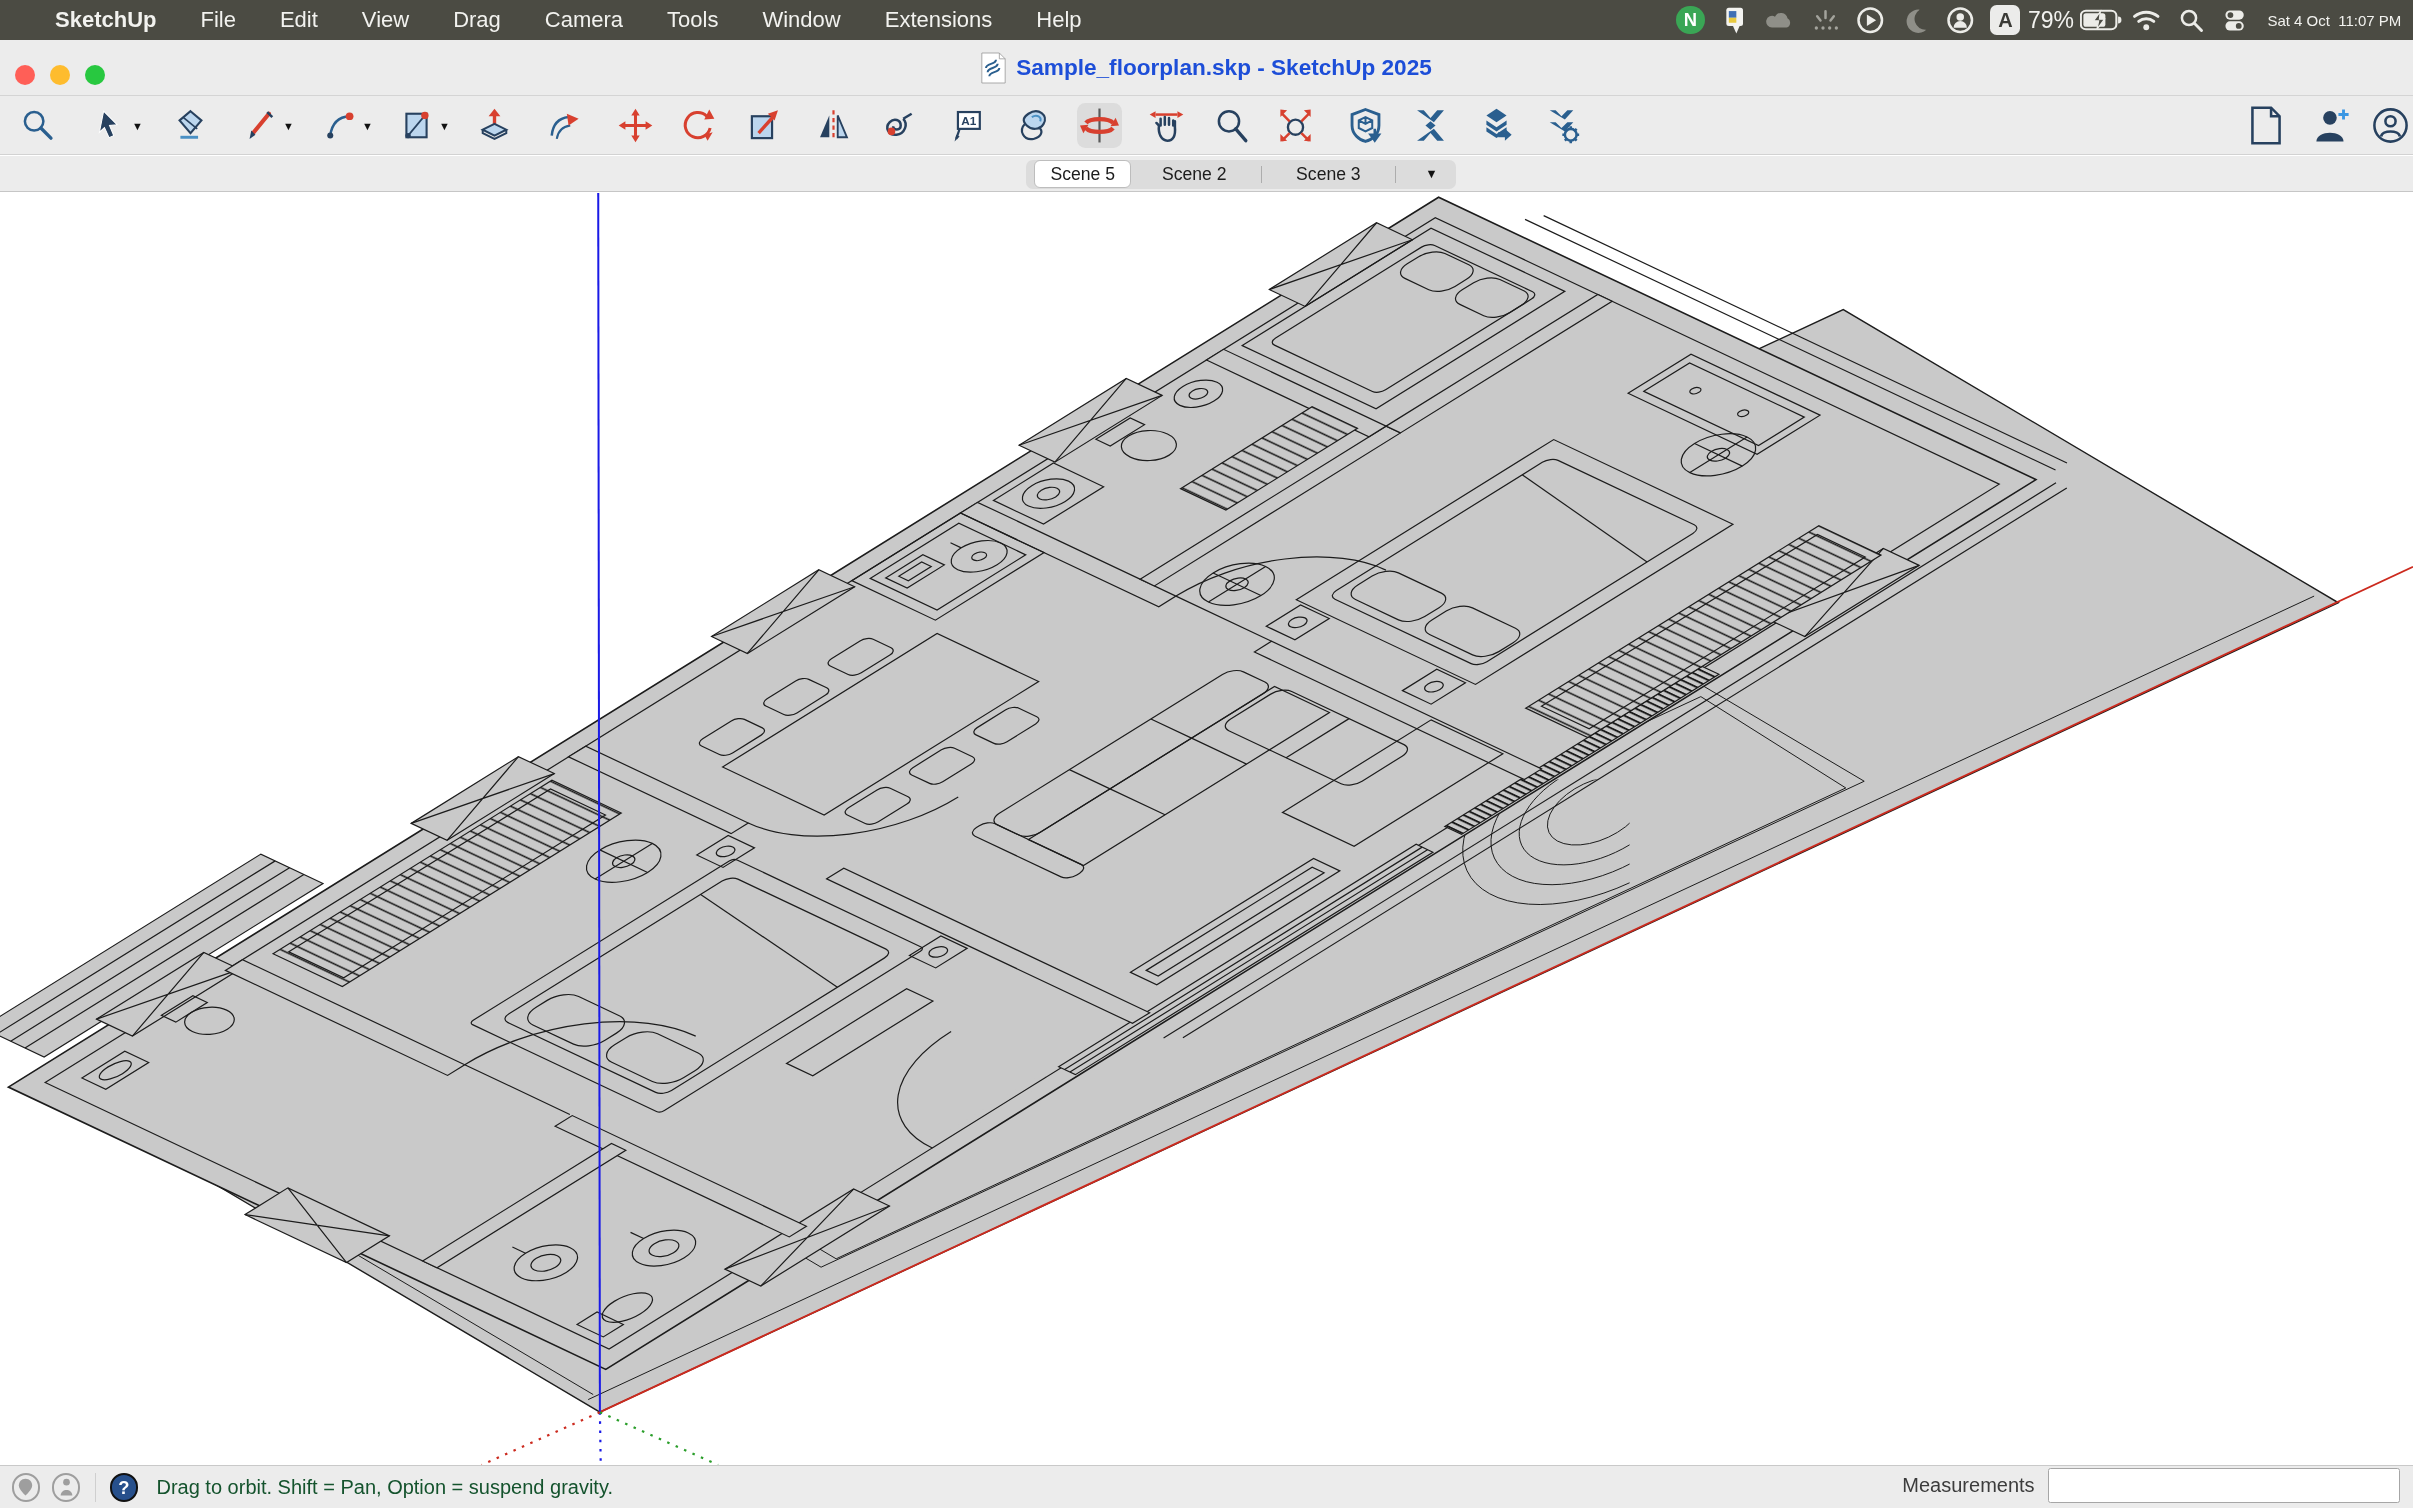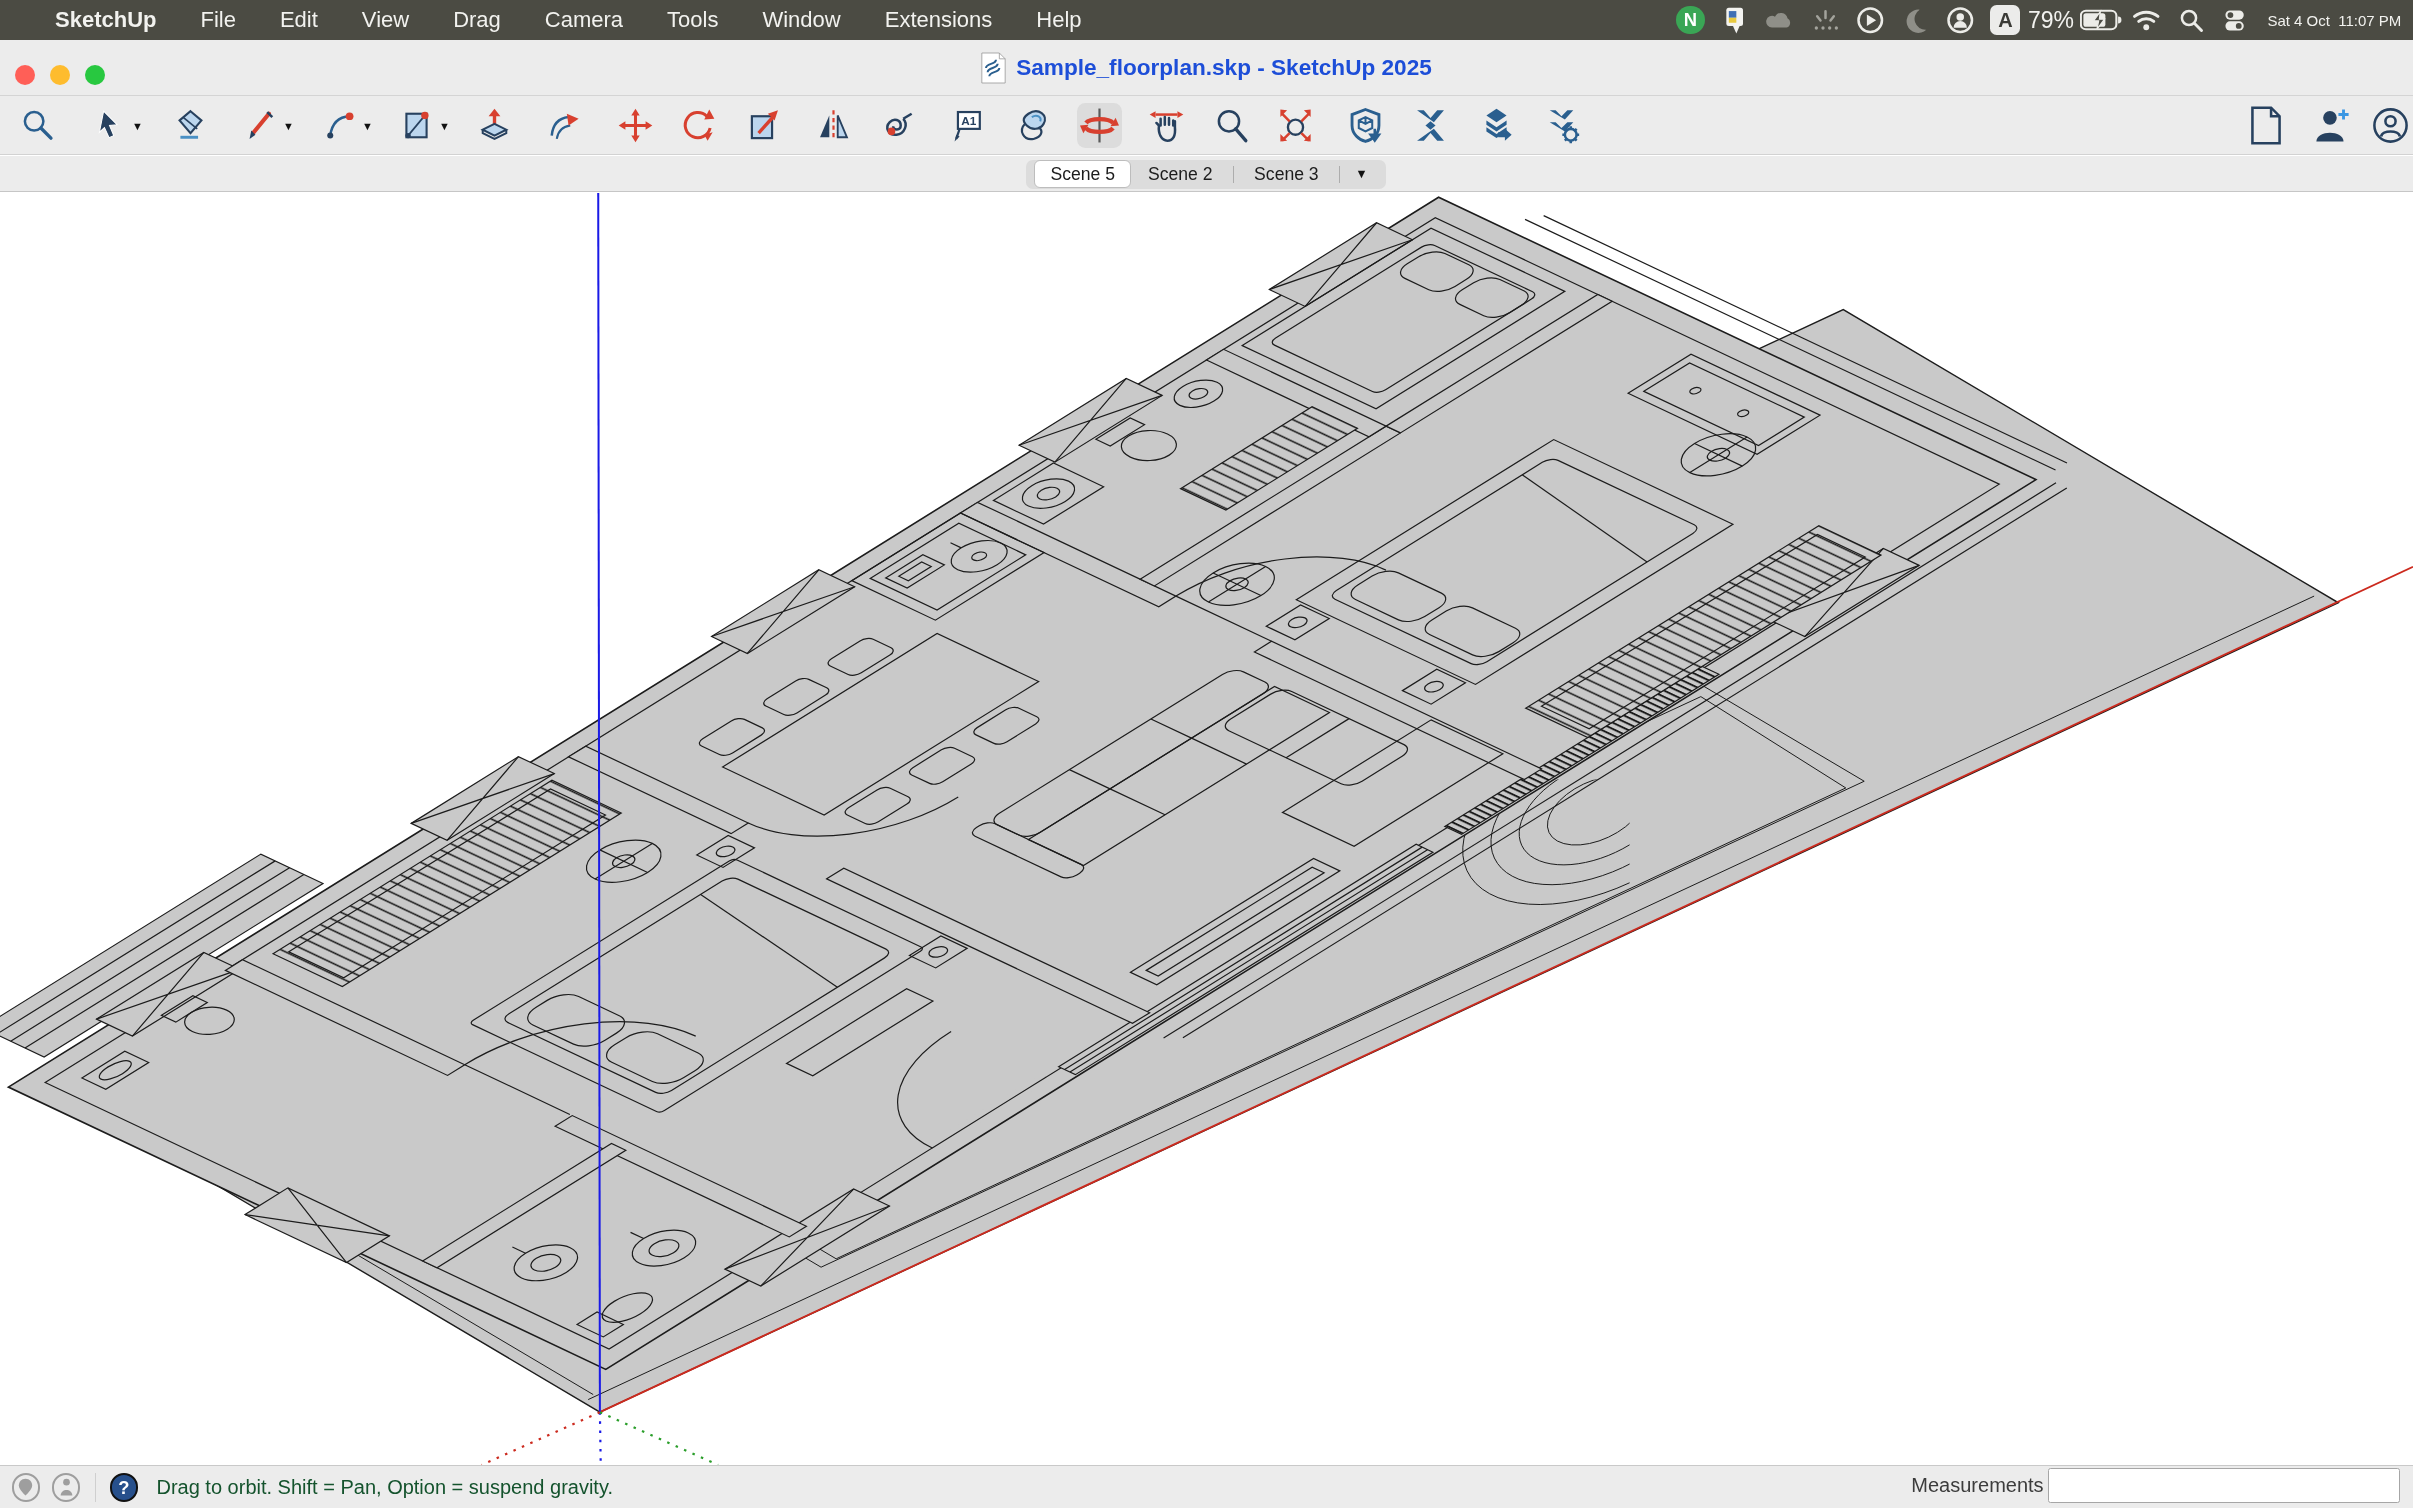--- a/index.html
+++ b/index.html
@@ -35,38 +35,38 @@
   #toolbar{position:absolute;left:0;top:96px;width:2413px;height:59px;background:#ececec;
     border-bottom:0.8px solid #d2d2d2;}
   .tool{position:absolute;top:6.7px;width:45px;height:45px;display:flex;align-items:center;
     justify-content:center;border-radius:8.4px;}
   .tool.active{background:#dcdcdc;}
   .tcaret{position:absolute;top:23.5px;font-size:11px;color:#111;}
   
   #tabstrip{position:absolute;left:0;top:156px;width:2413px;height:36px;background:#ececec;
     border-bottom:0.8px solid #c6c6c6;}
   #tabgroup{position:absolute;left:1026px;top:4.2px;height:28.5px;background:#dcdcdc;border-radius:6.7px;
-    display:flex;align-items:center;padding:0 8.4px;gap:2px;}
+    display:flex;align-items:center;padding:0 8.4px;gap:16px;}
   .scenetab{font-size:17.6px;color:#1c1c1c;padding:2.5px 15px;border-radius:5.9px;white-space:nowrap;}
   .scenetab.active{background:#fff;border:0.8px solid #bdbdbd;}
   .tabsep{width:0.8px;height:17px;background:#adadad;margin:0 3.4px;}
   #tabcaret{font-size:12.6px;color:#111;padding:0 10px;}
   
   #viewport{position:absolute;left:0;top:193px;width:2413px;height:1272px;background:#ffffff;}
   #house *, .slabline{vector-effect:non-scaling-stroke;}
   
   #statusbar{position:absolute;left:0;top:1465px;width:2413px;height:44px;background:#ececec;
     border-top:0.8px solid #c9c9c9;display:flex;align-items:center;}
   .stic{width:28.5px;height:28.5px;border-radius:50%;border:2.1px solid #9e9e9e;display:flex;
     align-items:center;justify-content:center;margin-left:11.7px;}
   .stdiv{width:0.8px;height:28.5px;background:#cfcfcf;margin:0 13.4px 0 15px;}
   #help-badge{width:28.5px;height:28.5px;border-radius:50%;background:#27508c;border:2.1px solid #111;
     color:#fff;font-weight:bold;font-size:18.4px;display:flex;align-items:center;justify-content:center;}
   #hint{font-size:20px;color:#14532d;margin-left:18.4px;}
-  #meas-wrap{position:absolute;right:13.4px;top:1468px;display:flex;align-items:center;gap:4px;}
+  #meas-wrap{position:absolute;right:13.4px;top:1468px;display:flex;align-items:center;gap:13px;}
   #meas-label{font-size:20px;color:#3c3c3c;}
   #meas-input{width:352px;height:35px;border:0.8px solid #a6a6a6;border-radius:2.5px;background:#fff;
     font-size:20px;padding:0 8.4px;font-family:"Liberation Sans",sans-serif;}
 </style>
 </head>
 <body>
 
 <div id="menubar">
   <span class="apple"></span>
   <span class="mitem app">SketchUp</span>

